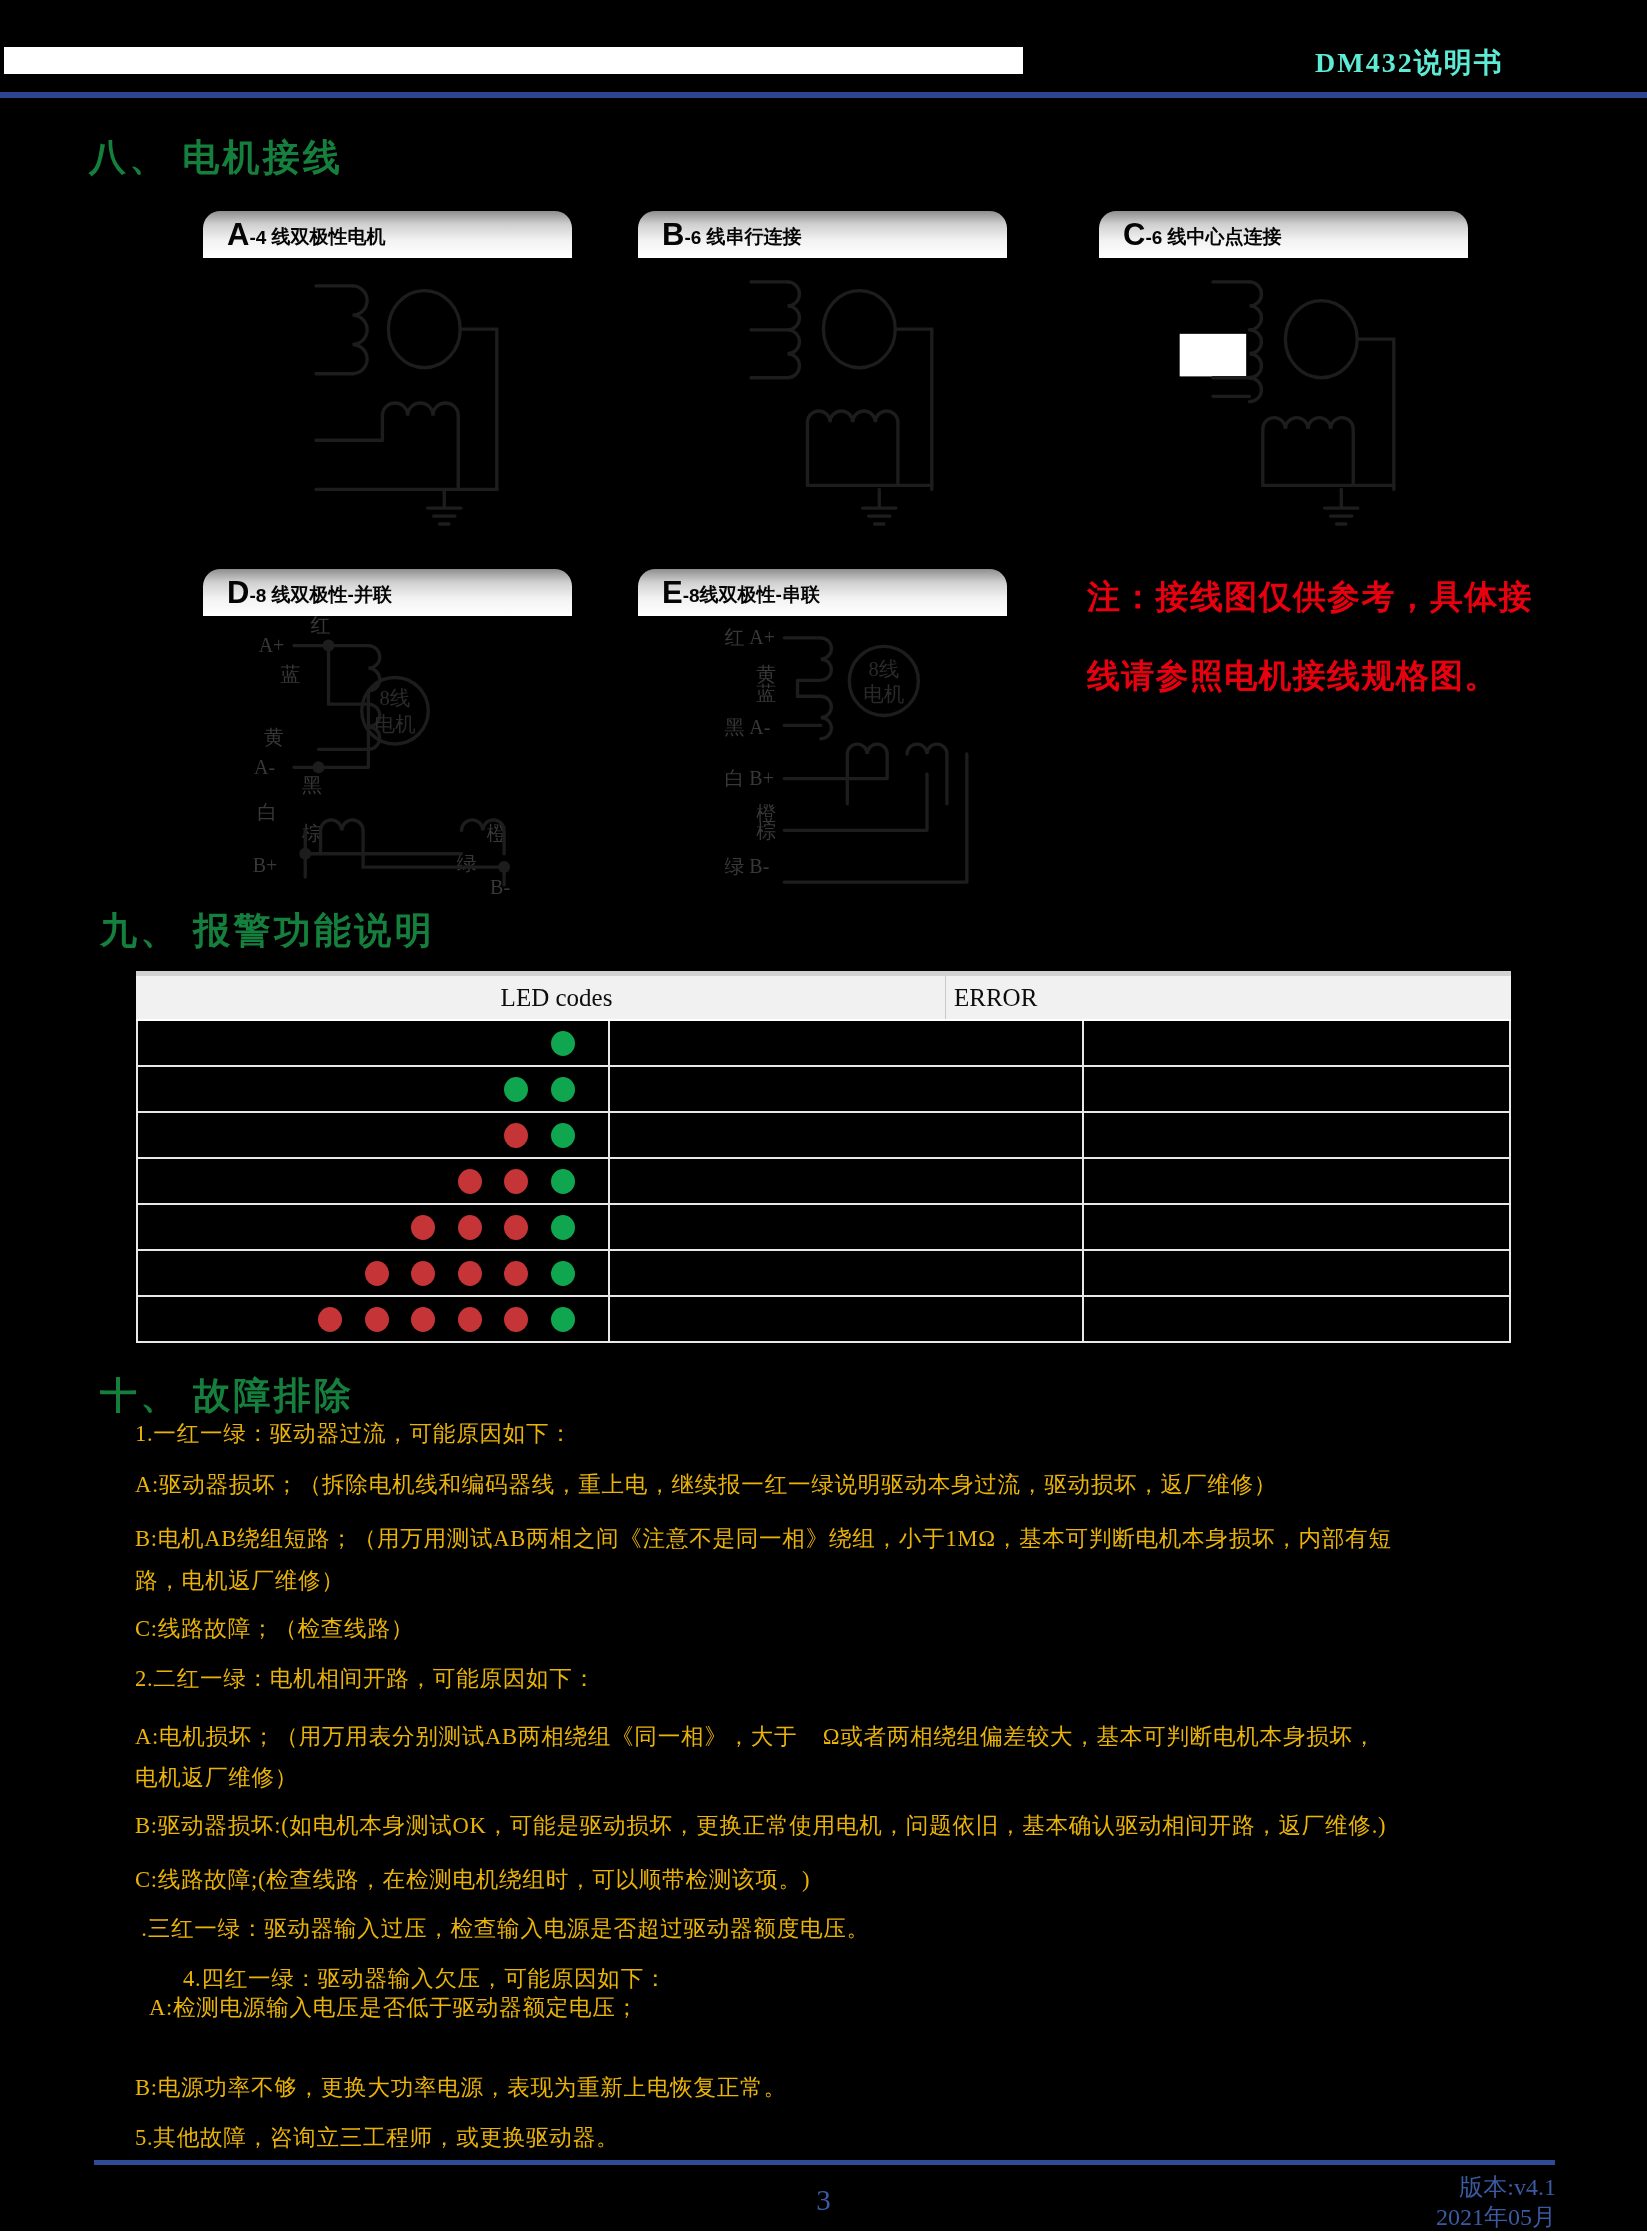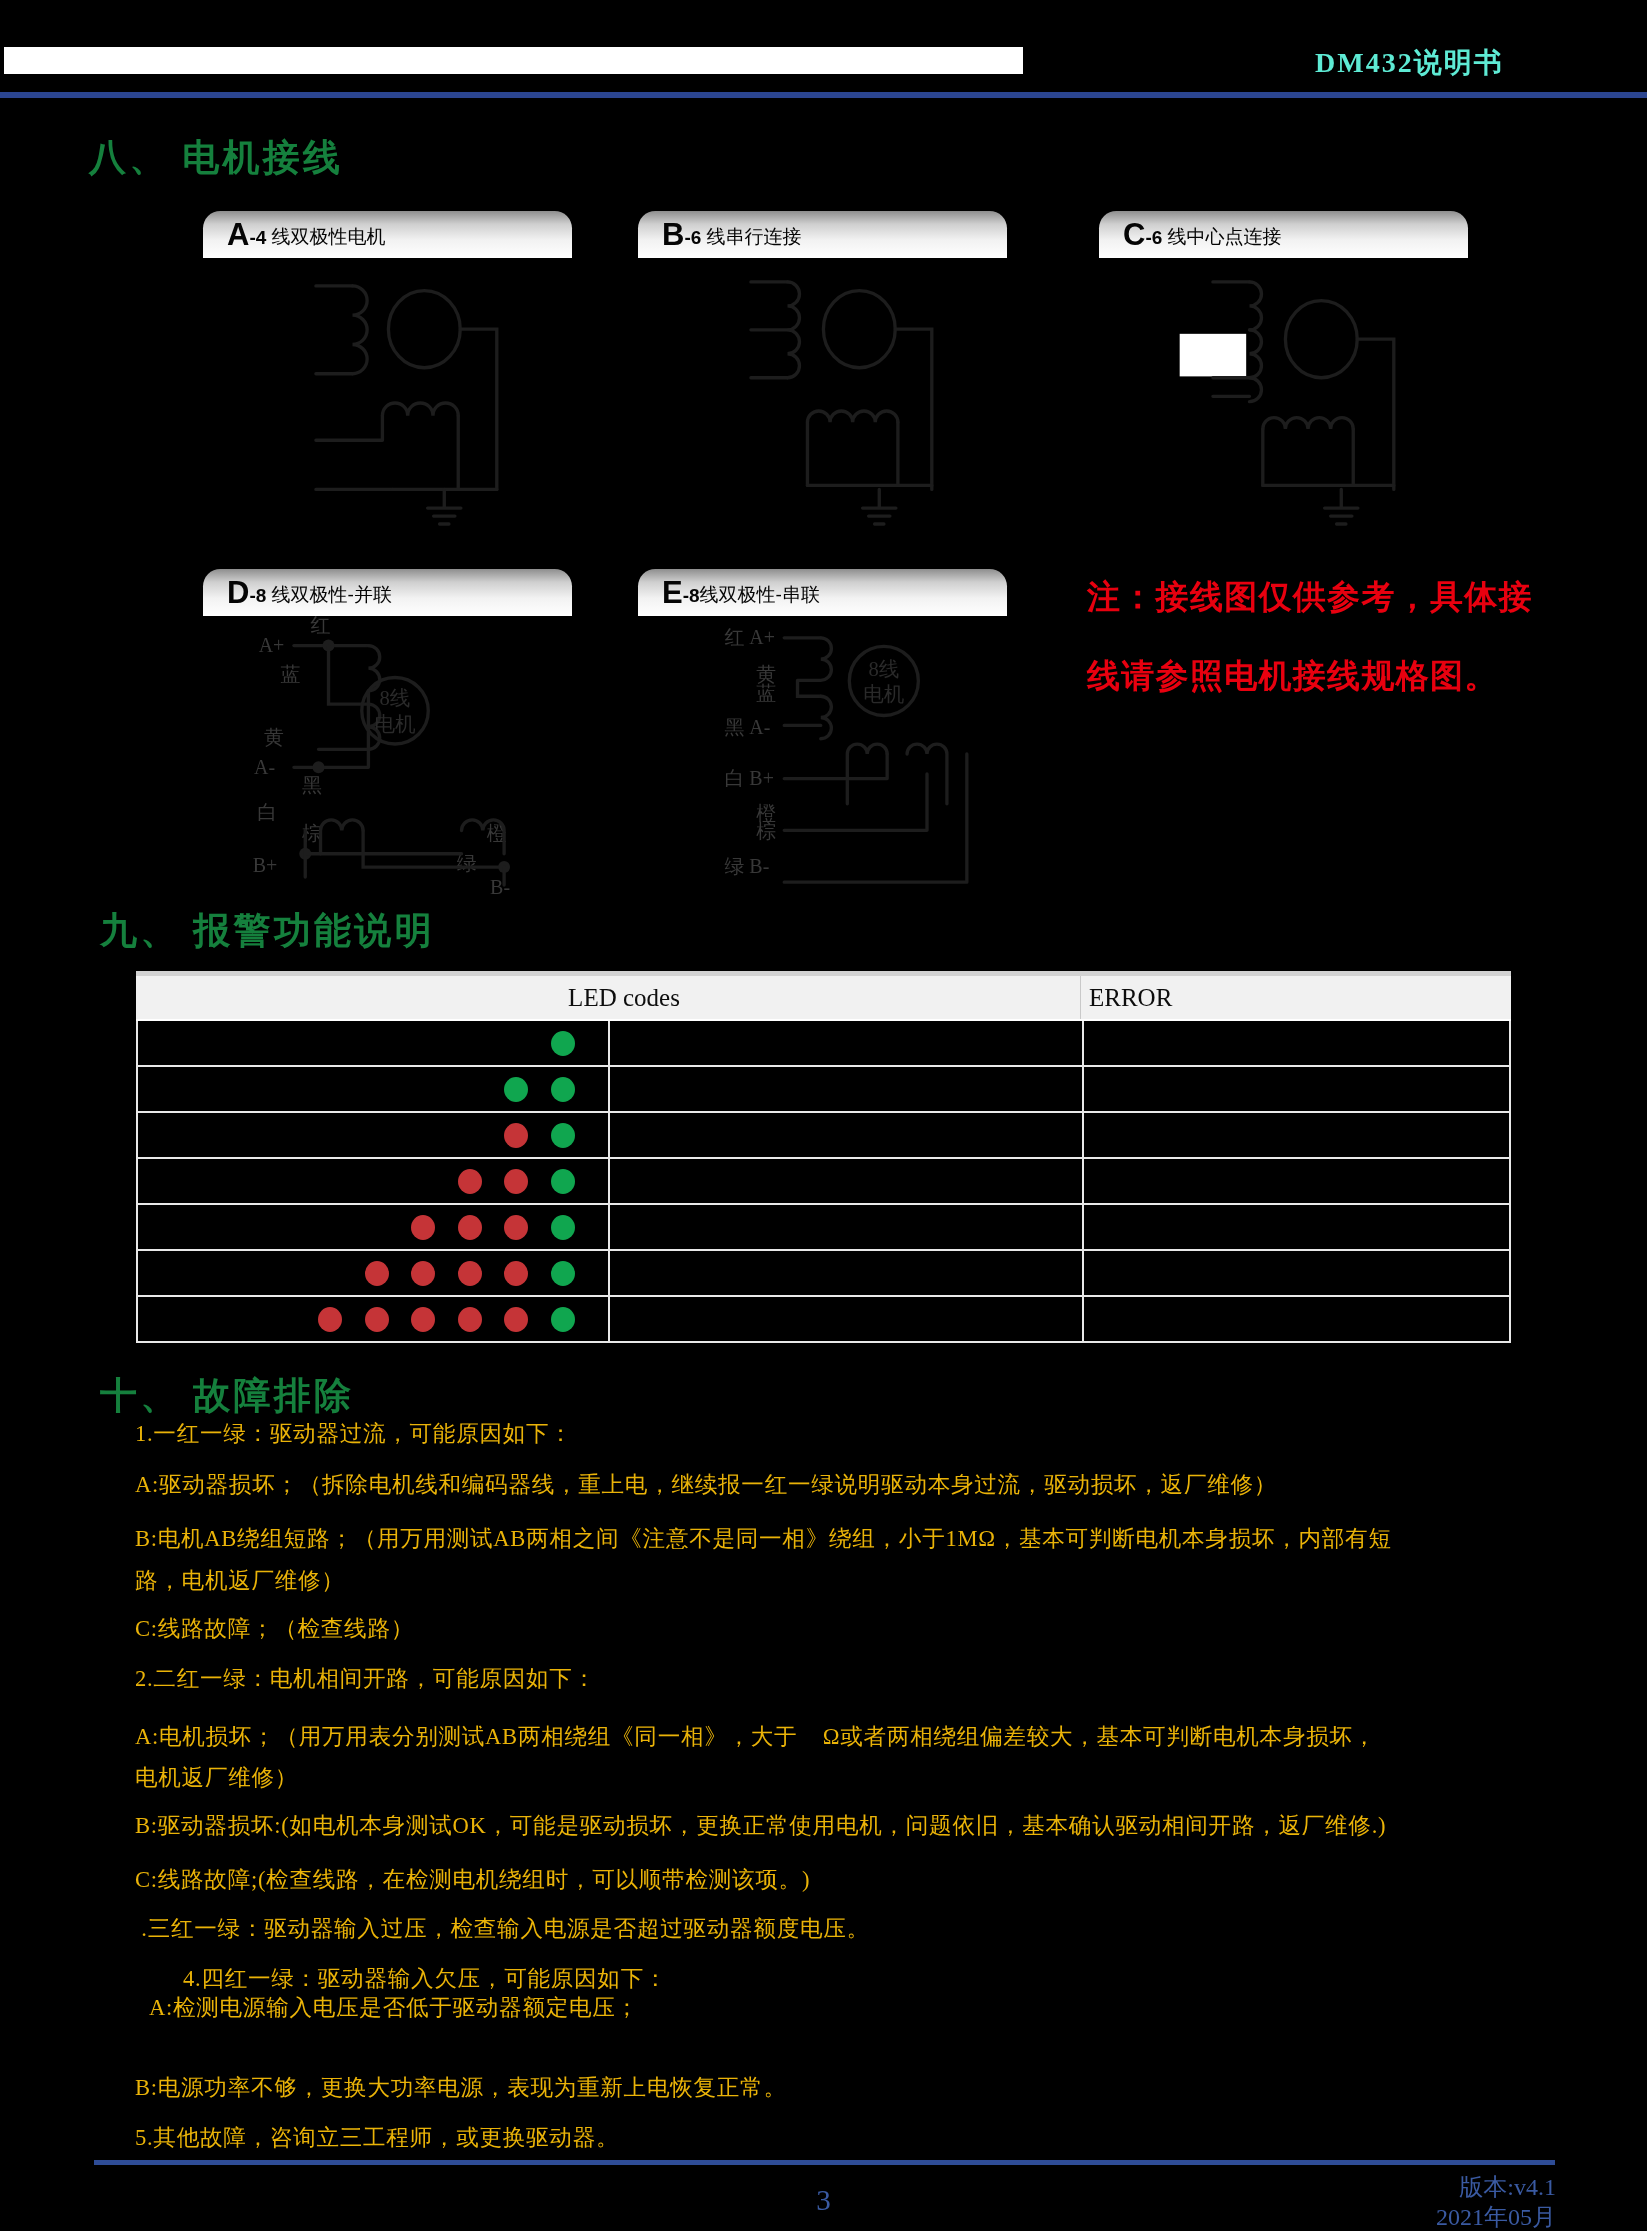--- a/index.html
+++ b/index.html
@@ -25,40 +25,40 @@
 
   
   .panel-banner {
     width:369px; height:47px; border-radius:17.3px 17.3px 0 0;
     background:linear-gradient(to bottom,#8e8e8e 0%,#cfcfcf 28%,#f2f2f2 62%,#ffffff 100%);
     display:flex; align-items:center; padding-left:24px; box-sizing:border-box;
     font-family:"Liberation Sans", sans-serif; color:#050505;
   }
   .panel-banner .pl { font-size:31px; font-weight:bold; line-height:1; }
   .panel-banner .ps { font-size:19px; font-weight:bold; margin-top:6.6px; }
-  .panel-banner .pn { font-size:19px; font-weight:normal; margin-top:4px; white-space:pre; }
+  .panel-banner .pn { font-size:19px; font-weight:bold; margin-top:4px; white-space:pre; }
 
   .diagram { position:absolute; }
   .diagram path, .diagram ellipse, .diagram line, .diagram circle.k {
     stroke:#1d1d1d; stroke-width:5; fill:none; stroke-linecap:round;
   }
   .diagram circle.j { fill:#1d1d1d; stroke:none; }
   .diagram text { fill:#383838; font-family:"Liberation Serif", serif; font-size:30px; }
   .diagram text.mc { fill:#2a2a2a; font-size:31px; text-anchor:middle; }
 
   .note-line {
     font-size:33px; font-weight:bold; color:#e8000f; letter-spacing:1.3px; white-space:pre;
   }
 
   
   .led-table { left:136px; top:971px; width:1375px; }
   .led-top-strip { height:5.3px; background:#d2d2d2; }
   .led-head { display:flex; height:43px; background:#f1f1f1; border-bottom:2px solid #ffffff; }
   .led-head .h1 {
-    width:945px; box-sizing:border-box; display:flex; align-items:center; justify-content:center;
+    width:810px; box-sizing:border-box; display:flex; align-items:center; justify-content:center;
     font-size:25px; color:#0d0d0d; border-right:1.3px solid #c9c9c9;padding-left:32px;
   }
   .led-head .h2 {
     flex:1; display:flex; align-items:center; padding-left:8px;
     font-size:25px; color:#0d0d0d;
   }
   .led-body { border-left:2px solid #e8e8e8; border-right:2px solid #e8e8e8; }
   .trow { display:flex; height:44px; border-bottom:2.7px solid #e8e8e8; background:#000; }
   .tcell { box-sizing:border-box; height:100%; }
   .tcell.c1 {

